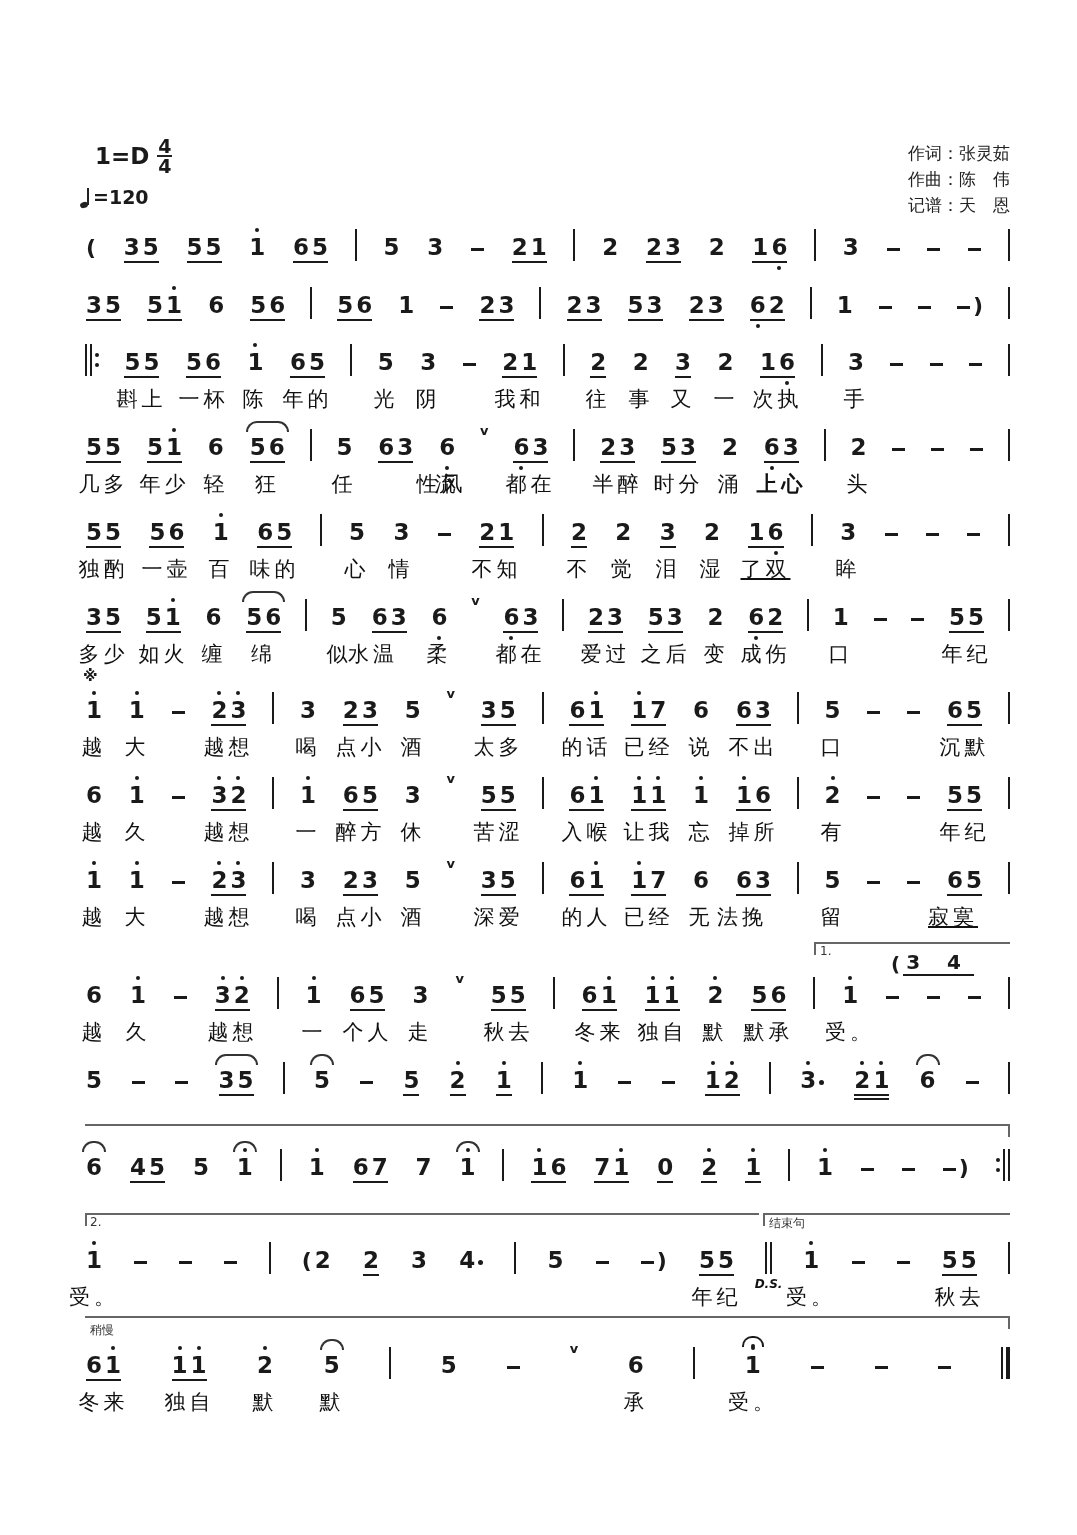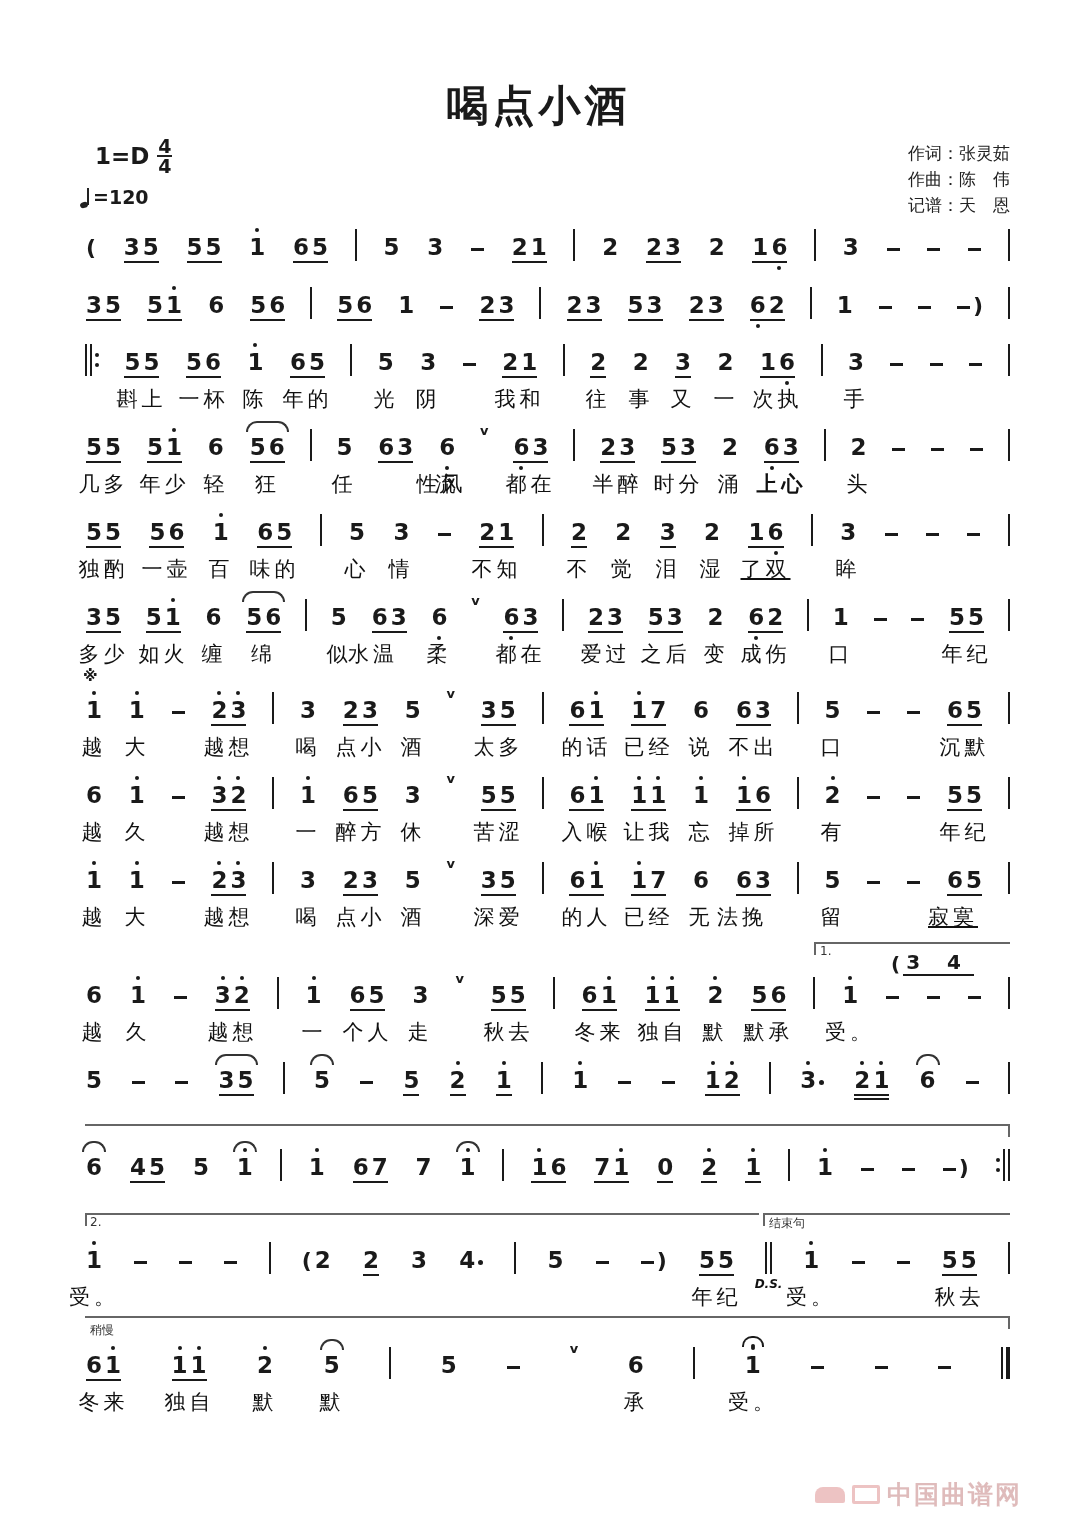--- a/index.html
+++ b/index.html
@@ -54,21 +54,20 @@
   .footer{position:absolute;top:1443px;left:155px;font-size:19px;color:#3a3a3a;}
   .watermark{position:absolute;top:1478px;right:55px;display:flex;align-items:center;gap:7px;opacity:.45;}
   .wm-blob{width:30px;height:16px;background:#d97b7b;border-radius:8px 8px 2px 2px;}
   .wm-square{width:22px;height:13px;border:3px solid #d97b7b;border-radius:2px;}
   .wm-text{font-size:25px;font-weight:700;color:#b96a6a;letter-spacing:2px;}
 </style>
 </head>
 <body>
 
 <div class="sheet">
-  <h1 class="title">喝点小酒</h1>
   <div class="keybar">
     <span>1=D</span>
     <span class="ts">
       <b>4</b>
       <i></i>
       <b>4</b>
     </span>
   </div>
   <div class="tempo">
     <span class="qnote"></span>
@@ -1309,18 +1308,13 @@
         <span class="lyr" style="left: 104.5px;">独自</span>
         <span class="lyr" style="left: 180px;">默</span>
         <span class="lyr" style="left: 247px;">默</span>
         <span class="lyr" style="left: 551px;">承</span>
         <span class="lyr" style="left: 668px;">受。</span>
         <div class="volta cont2" style="left: 0px; right: 0px;"></div>
         <span class="vlabel" style="left: 5px; top: -26px;">稍慢</span>
       </div>
     </div>
 
-  <div class="watermark">
-    <span class="wm-blob"></span>
-    <span class="wm-square"></span>
-    <span class="wm-text">中国曲谱网</span>
-  </div>
 </div>
 
 </body></html>

